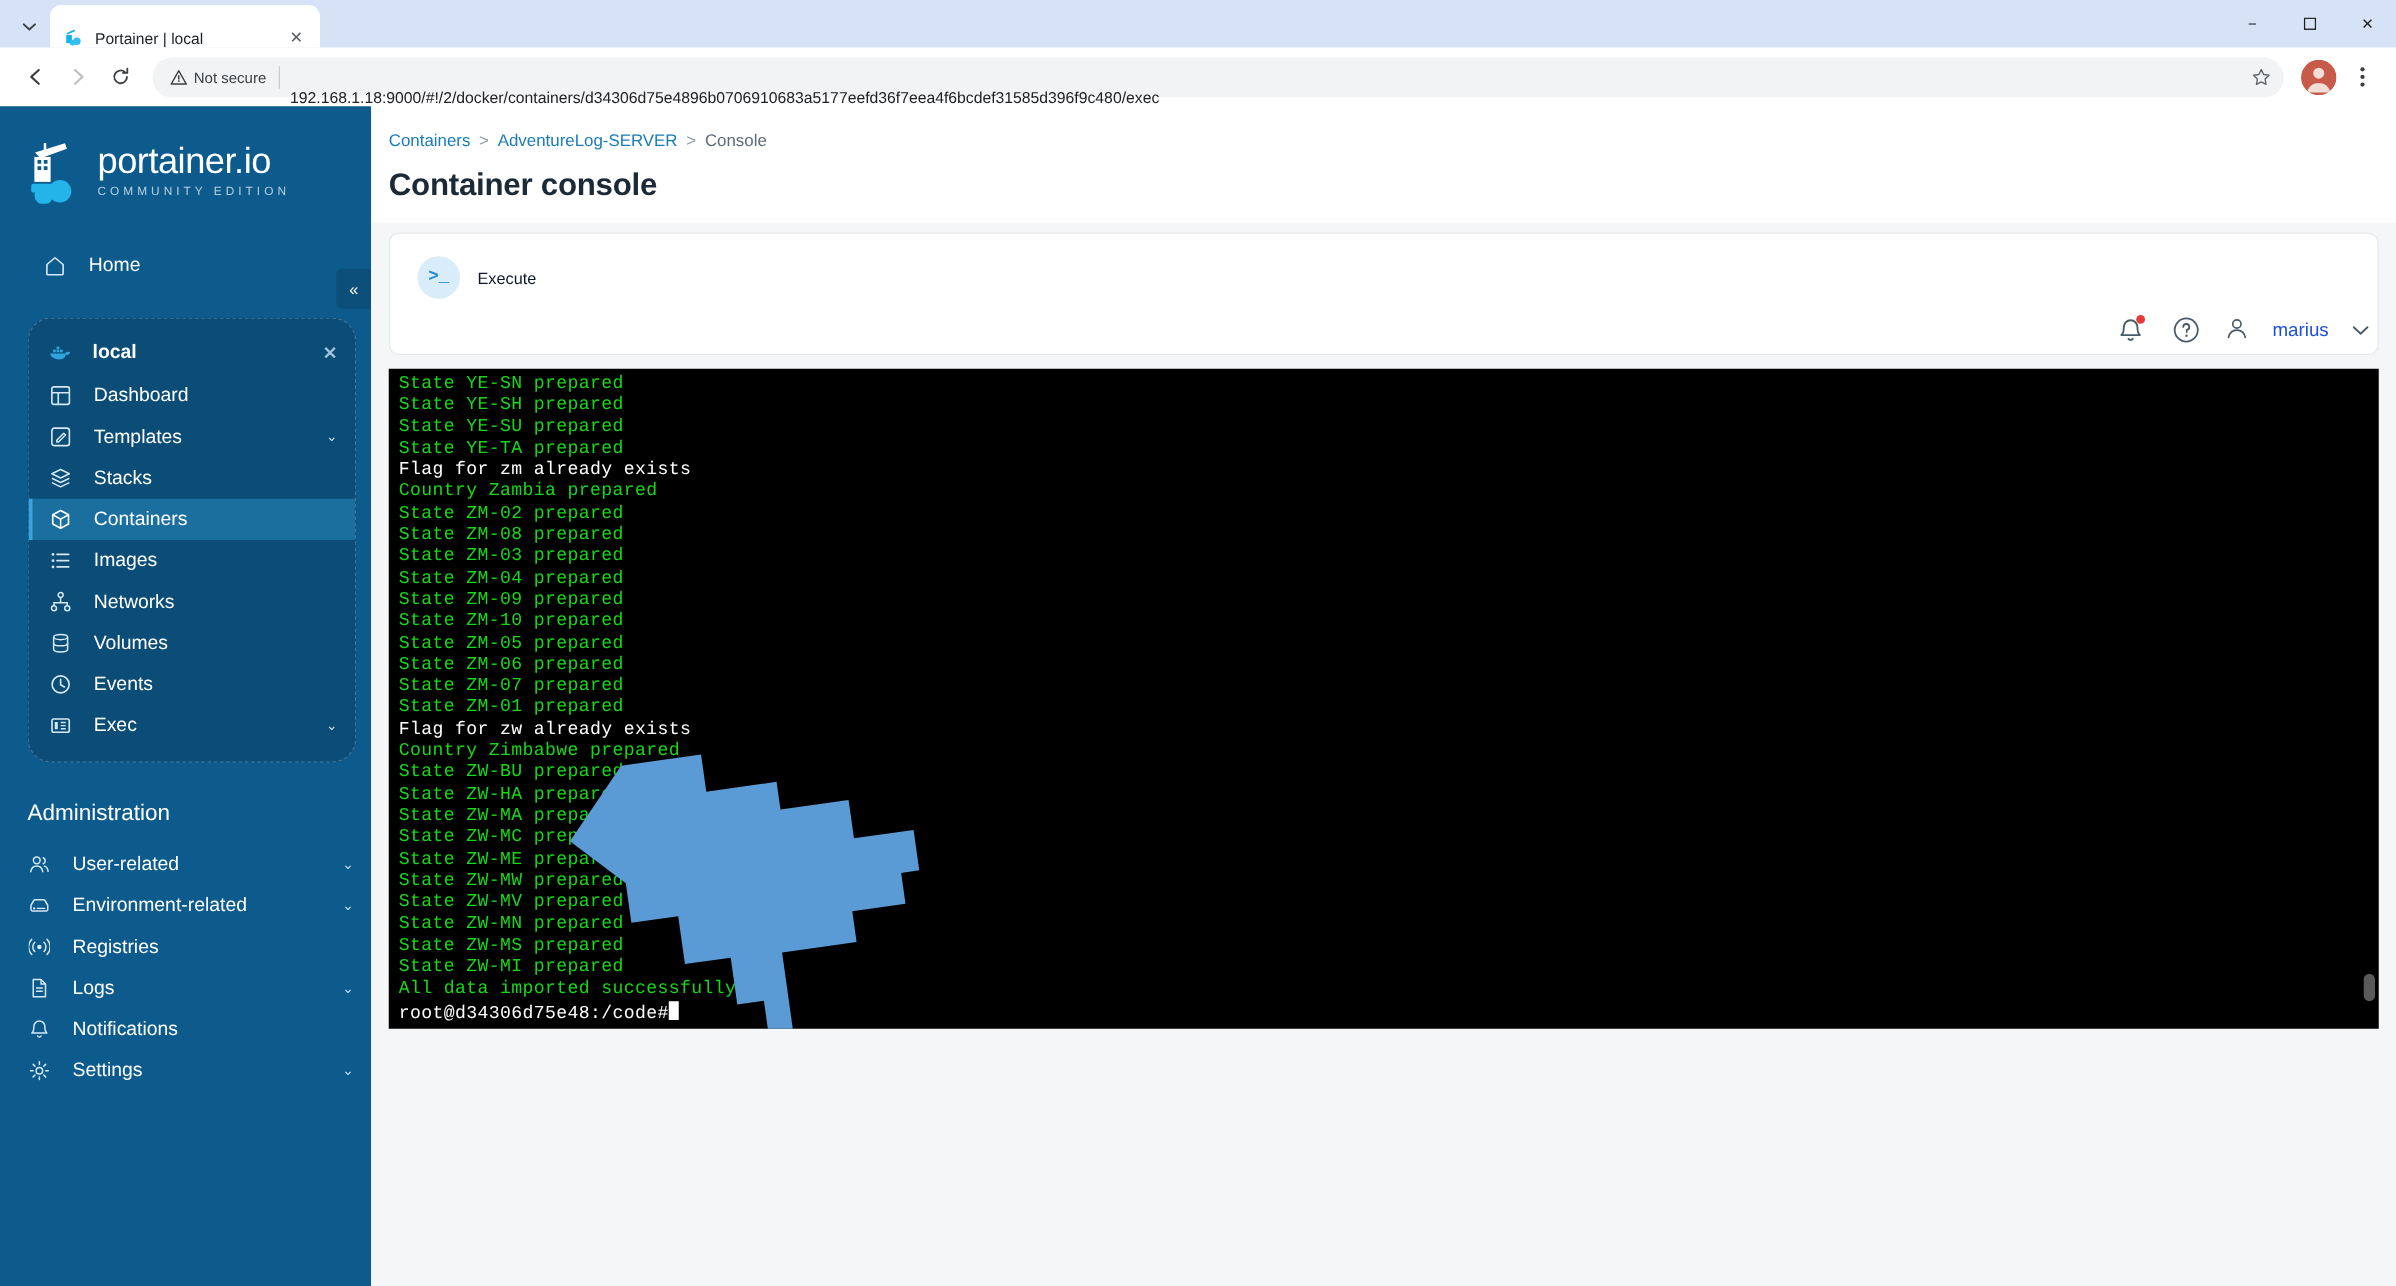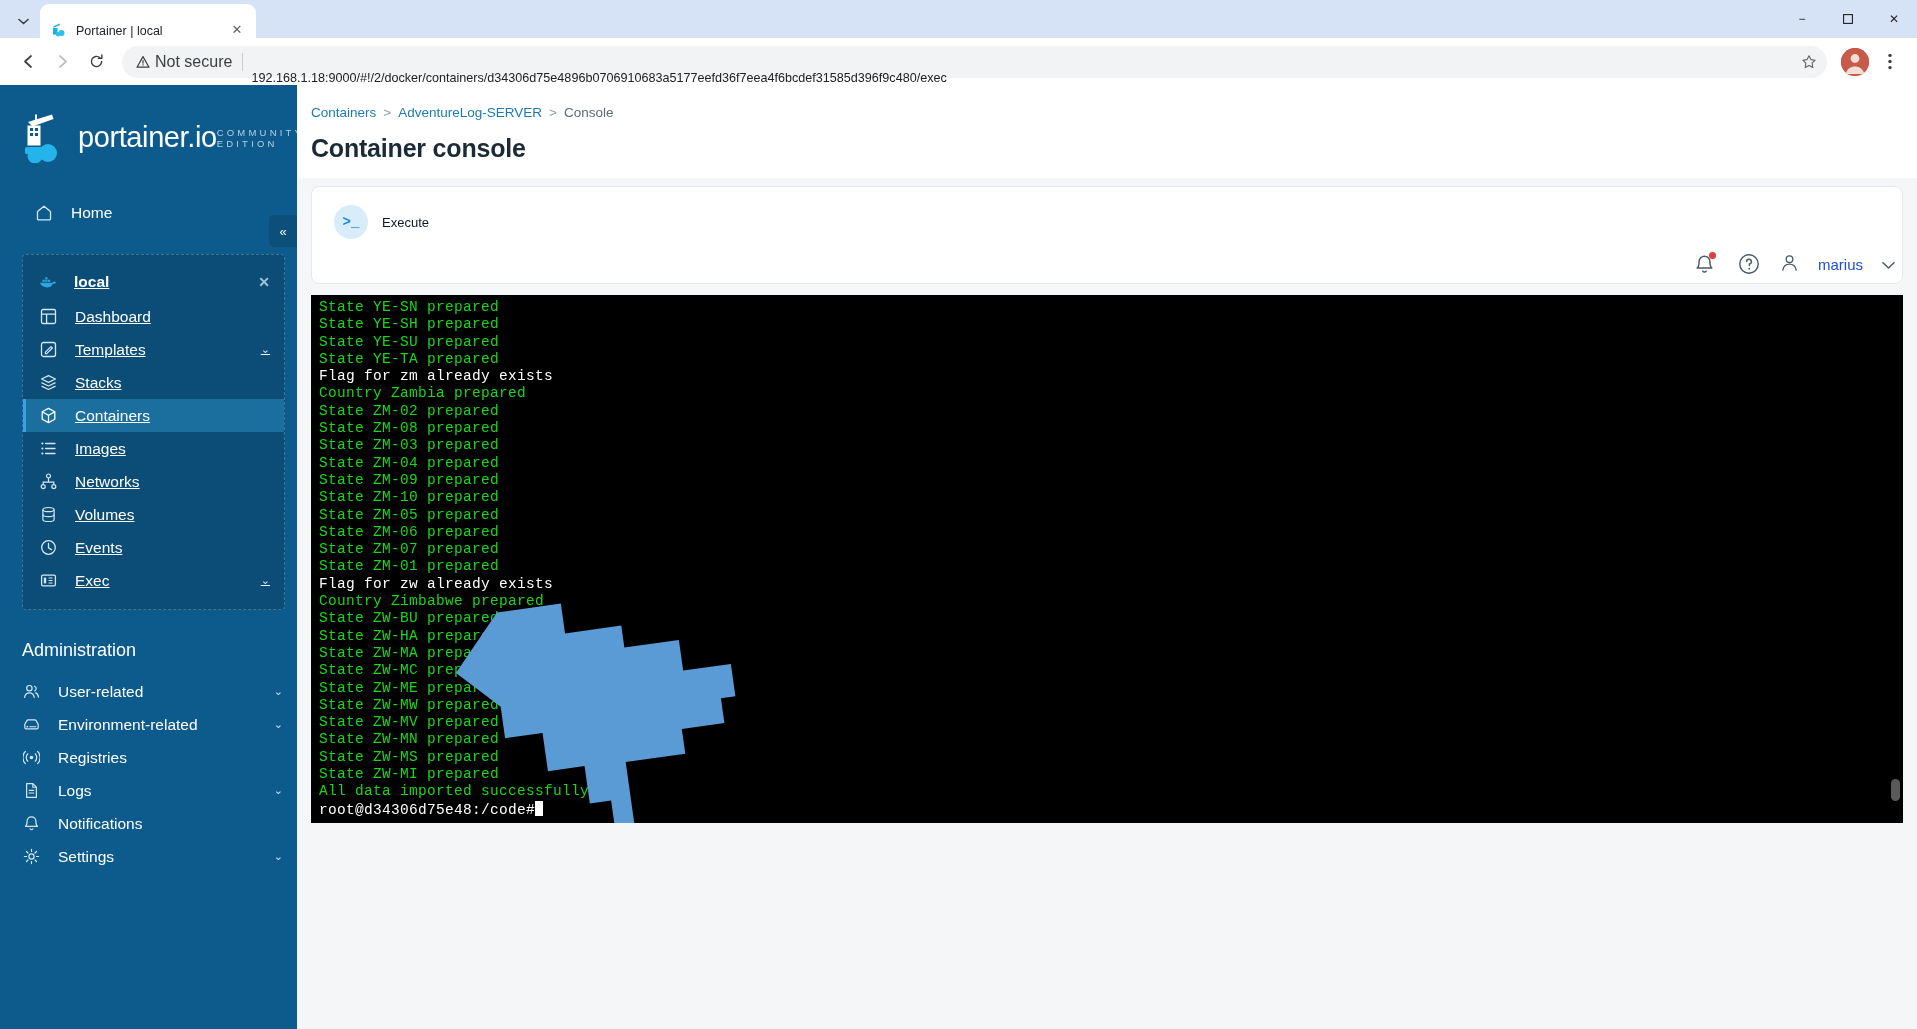--- a/index.html
+++ b/index.html
@@ -96,21 +96,21 @@
   .not-secure {
     display: flex;
     align-items: center;
     gap: 5px;
     background: transparent;
     padding: 3px 8px 3px 4px;
     border-radius: 14px;
     flex: none;
   }
   .not-secure-text {
-    font-size: 16px;
+    font-size: 12px;
     color: #3c4043;
     white-space: nowrap;
   }
   .omnibox-divider {
     width: 1px; height: 18px;
     background: #c9cdd1;
     margin: 0 8px 0 2px;
     flex: none;
   }
   .url-text {
@@ -160,21 +160,21 @@
     padding-top: 22px;
     overflow: hidden;
   }
   .logo-row {
     display: flex;
     align-items: center;
     padding: 6px 0 0 22px;
     gap: 12px;
   }
   .logo-mark { width: 44px; height: 48px; flex: none; }
-  .logo-text-wrap { display: flex; flex-direction: row; }
+  .logo-text-wrap { display: flex; flex-direction: column; }
   .logo-main {
     font-size: 29px;
     font-weight: 400;
     letter-spacing: -0.4px;
     line-height: 1;
     color: #ffffff;
   }
   .logo-sub {
     font-size: 9.5px;
     letter-spacing: 3.2px;
@@ -195,24 +195,23 @@
     display: flex;
     align-items: center;
     gap: 18px;
     padding: 10px 0 10px 34px;
     margin-top: 32px;
     font-size: 15.5px;
   }
   .env-block {
     margin: 22px 12px 0 22px;
     background: #0b4d77;
-    border-radius: 4px;
+    border-radius: 19px;
     border: 1px dashed rgba(255,255,255,0.22);
     padding: 8px 0 12px 0;
-    text-decoration: underline;
   }
   .env-header {
     display: flex;
     align-items: center;
     gap: 16px;
     padding: 9px 0 9px 16px;
     font-size: 15.5px;
     font-weight: 600;
     position: relative;
   }

